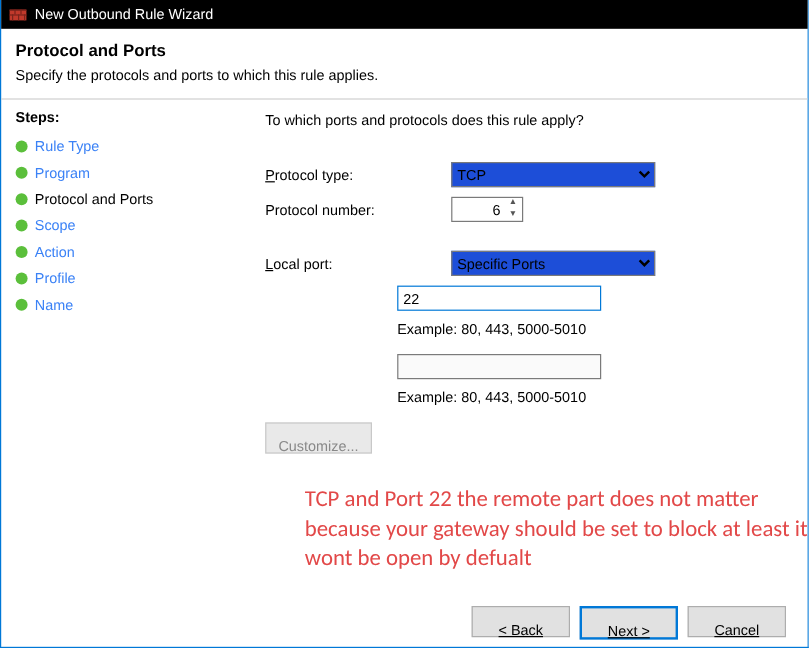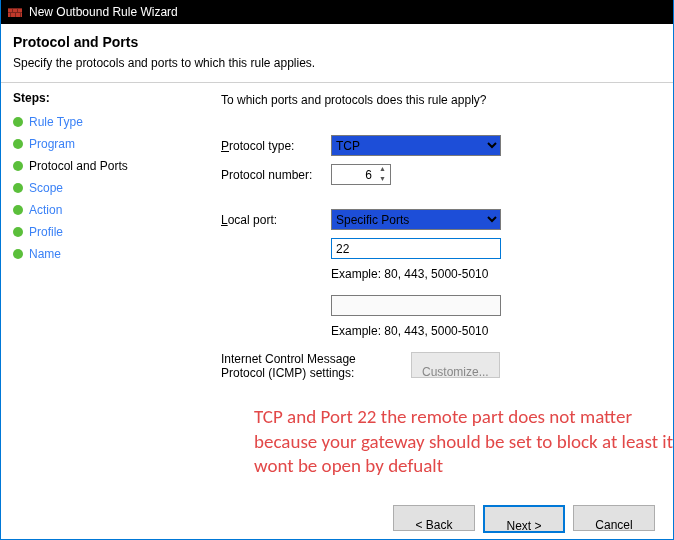--- a/index.html
+++ b/index.html
@@ -38,21 +38,21 @@
   .content { display: flex; padding: 0 12px; }
   .steps-col { width: 190px; flex-shrink: 0; }
   .main-col { flex: 1; padding-left: 18px; padding-top: 2px; position: relative; }
   .steps-title { font-weight: bold; font-size: 12px; margin-bottom: 10px; }
   .step-item { display: flex; align-items: center; margin-bottom: 8px; cursor: default; }
   .step-bullet { width: 10px; height: 10px; border-radius: 50%; background: #5bbf3b; margin-right: 6px; flex-shrink: 0; }
   .step-item.done .step-link { color: #3b82f6; }
   .step-item.current .step-label { color: #000; }
   .step-link { color: #0066cc; text-decoration: none; cursor: pointer; }
   .question { font-size: 12px; margin-bottom: 28px; margin-top: 0; }
-  .form-row { display: flex; align-items: center; margin-bottom: 8px; }
+  .form-row { display: flex; align-items: center; margin-bottom: 8px; gap: 45px; }
   .form-label { width: 110px; flex-shrink: 0; }
   .form-label .ul { text-decoration: underline; }
   select.combo {
     width: 170px; height: 21px; font: inherit; border: 1px solid #7a7a7a; background: #1d4ed8;
   }
   input.num {
     width: 60px; height: 21px; font: inherit; border: 1px solid #7a7a7a; text-align: right; padding-right: 18px;
   }
   .spin-wrap { position: relative; display: inline-block; }
   .spin-btns { position: absolute; right: 1px; top: 1px; bottom: 1px; width: 15px; display: flex; flex-direction: column; }
@@ -69,20 +69,21 @@
     height: 22px; min-width: 82px; font: inherit; border: 1px solid #adadad;
     background: #e1e1e1; cursor: pointer; padding: 12px 10px;
   }
   .btn.disabled { color: #888; background: #e9e9e9; border-color:#c8c8c8; cursor: default; }
   .btn.primary { border: 2px solid #0078d7; background:#e1e1e1; }
   .footer {
     position: absolute; bottom: 0; left: 0; right: 0; height: 34px;
     display: flex; justify-content: flex-end; align-items: flex-start;
     padding: 0 18px; gap: 8px;
     overflow: hidden;
+    text-decoration: underline;
   }
   .annotation {
     position: absolute;
     left: 225px;
     top: 405px;
     width: 420px;
     color: #e24848;
     font-family: Calibri, "Segoe UI", sans-serif;
     font-size: 19px;
     line-height: 1.3;
@@ -184,21 +185,20 @@
         <input class="text" value="22" style="">
       </div>
       <div class="example">Example: 80, 443, 5000-5010</div>
 
       <div class="form-row" style="margin-left:110px">
         <input class="text plain" disabled="" value="" style="">
       </div>
       <div class="example2">Example: 80, 443, 5000-5010</div>
 
       <div class="icmp-row">
-        <span class="icmp-label">Internet Control Message Protocol (ICMP) settings:</span>
         <button class="btn disabled" disabled="">Customize...</button>
       </div>
     </div>
   </div>
 
   <div class="annotation">TCP and Port 22 the remote part does not matter because your gateway should be set to block at least it wont be open by defualt</div>
 
   <div class="footer">
     <button class="btn">&lt; Back</button>
     <button class="btn primary">Next &gt;</button>

